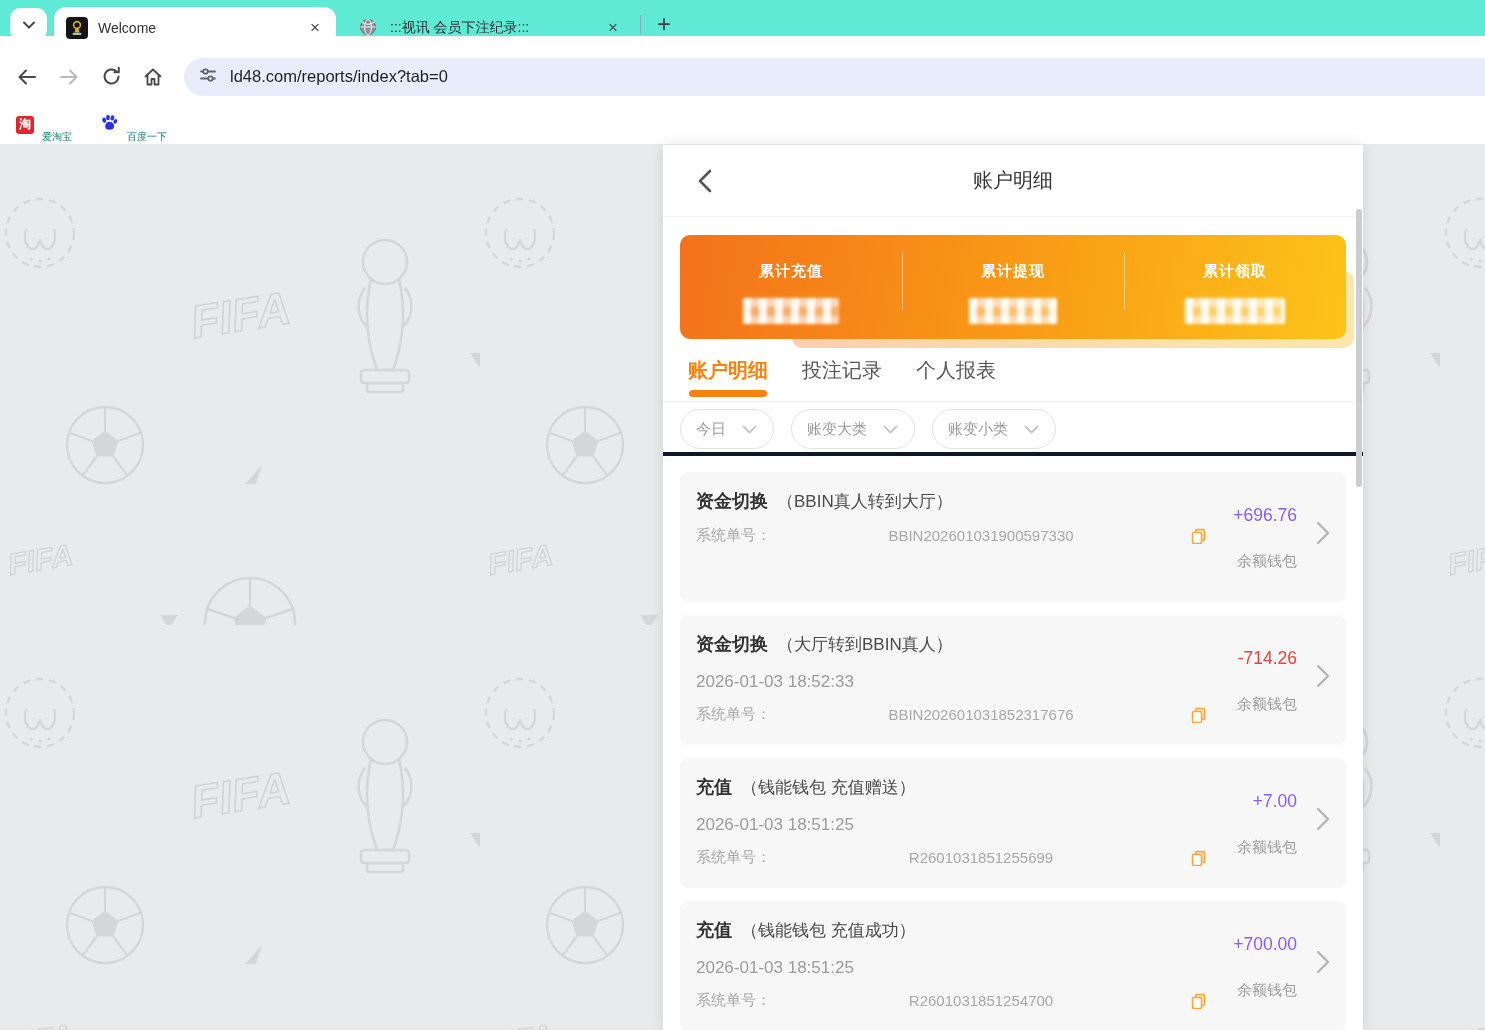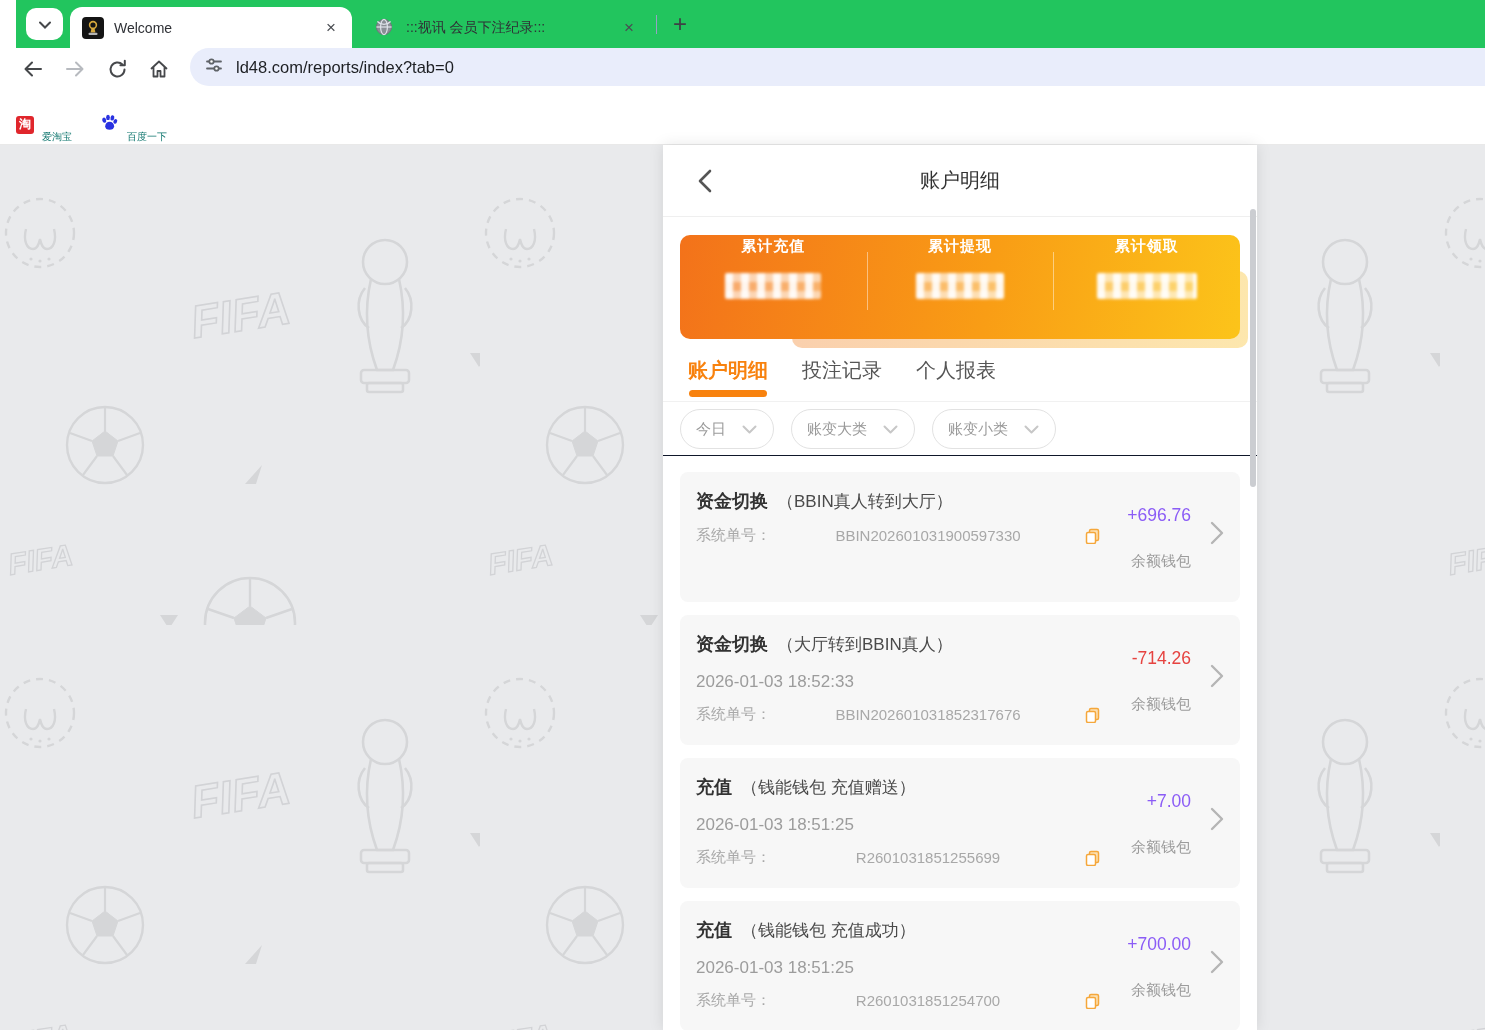--- a/index.html
+++ b/index.html
@@ -3,76 +3,76 @@
 <meta charset="utf-8">
 <style>
   * { box-sizing: border-box; }
   html,body { margin:0; padding:0; }
   body {
     width:1485px; height:1030px; overflow:hidden; position:relative;
     font-family:"Liberation Sans", sans-serif; background:#fff;
   }
 
   
-  .tabstrip { position:absolute; top:0; left:16px; right:0; height:48px; background:#22c55e; }
+  .tabstrip { position:absolute; top:0; left:0; right:0; height:36px; background:#5eead4; }
   .tab-search-btn {
     position:absolute; left:10px; top:8px; width:37px; height:32px; background:#fff;
     border-radius:10px; display:flex; align-items:center; justify-content:center; cursor:pointer;
   }
   .btab { position:absolute; top:7px; height:41px; display:flex; align-items:center;
           padding:0 10px 0 12px; border-radius:12px 12px 0 0; }
   .btab.active { left:54px; width:282px; background:#fff; }
   .btab.inactive { left:346px; width:288px; }
   .favicon { width:22px; height:22px; flex:0 0 auto; }
   .btab-title { flex:1; margin-left:10px; font-size:14px; color:#2f3136; white-space:nowrap;
                 overflow:hidden; text-overflow:ellipsis; }
   .btab-close { width:22px; height:22px; border-radius:50%; display:flex; align-items:center;
                 justify-content:center; font-size:17px; color:#4a4d52; cursor:pointer; }
   .tab-sep { position:absolute; left:640px; top:15px; width:1px; height:19px; background:#94a3c4; }
   .newtab-btn { position:absolute; left:650px; top:10px; width:28px; height:28px; display:flex;
                 align-items:center; justify-content:center; font-size:24px; font-weight:300;
                 color:#3e4145; cursor:pointer; }
 
   .toolbar { position:absolute; top:48px; left:0; right:0; height:57px; background:#fff;
-             display:flex; align-items:flex-start; padding-left:12px; }
+             display:flex; align-items:center; padding-left:6px; }
   .nav-btn { width:42px; height:42px; display:flex; align-items:center; justify-content:center;
              border-radius:50%; cursor:pointer; flex:0 0 auto; }
   .urlbar { flex:1; height:38px; margin-left:10px; margin-right:-22px; background:#e9edfb;
             border-radius:19px; display:flex; align-items:center; padding:0 14px; }
   .url-text { margin-left:12px; font-size:16.5px; color:#1d1f23; }
 
   .bookmarks { position:absolute; top:105px; left:0; right:0; height:40px; background:#fff;
                display:flex; align-items:center; padding-left:16px; gap:28px;
                border-bottom:1px solid #e9e9e9; }
   .bm { display:flex; align-items:center; gap:8px; cursor:pointer; }
   .bm-label { font-size:10px; color:#0f766e;margin-top:24px; }
   .tao-ico { width:18px; height:18px; background:#e0262c; border-radius:3px; color:#fff;
              font-size:12px; font-weight:bold; display:flex; align-items:center; justify-content:center; }
 
   
   .page { position:absolute; top:145px; left:0; right:0; bottom:0; background:#e9eaec; }
   .bg-pattern { position:absolute; inset:0; }
 
-  .panel { position:absolute; left:663px; top:0; width:594px; bottom:0; background:#fff;
+  .panel { position:absolute; left:663px; top:0; width:700px; bottom:0; background:#fff;
            box-shadow:0 0 14px rgba(0,0,0,0.10); }
 
   .panel-header { height:72px; border-bottom:1px solid #efefef; position:relative;
                   display:flex; align-items:center; justify-content:center; }
   .panel-back { position:absolute; left:28px; top:22px; width:28px; height:28px; display:flex;
                 align-items:center; justify-content:center; cursor:pointer; }
   .page-title { font-size:20px; color:#333; }
 
   
   .stats-wrap { position:relative; margin:18px 17px 0; height:104px; }
   .stat-shadow { position:absolute; left:112px; top:36px; right:-8px; bottom:-9px; border-radius:10px;
                  background:linear-gradient(90deg,#f6a96a,#fbd36a); opacity:.55; }
   .stat-card { position:absolute; inset:0; border-radius:10px; display:flex;
                background:linear-gradient(100deg,#f3721a 0%,#f99d15 55%,#fcc41a 100%); }
   .stat { flex:1; position:relative; display:flex; flex-direction:column; align-items:center;
-          padding-top:2px; }
+          padding-top:11px;justify-content:center; }
   .stat + .stat::before { content:""; position:absolute; left:0; top:17px; width:1px; height:58px;
                           background:rgba(255,255,255,.45); }
   .stat-label { color:#fff; font-size:15px; font-weight:bold; letter-spacing:1px; }
   .stat-mosaic { margin-top:17px; height:26px; border-radius:2px; filter:blur(1.4px);
     background:
       repeating-linear-gradient(90deg, rgba(255,255,255,.92) 0 8px, rgba(255,255,255,.28) 8px 16px),
       repeating-linear-gradient(180deg, rgba(255,255,255,.55) 0 9px, rgba(255,255,255,.12) 9px 18px);
   }
   .mw1{width:96px} .mw2{width:88px} .mw3{width:100px}
 
@@ -80,21 +80,21 @@
   .content-tabs { display:flex; align-items:stretch; height:63px; padding:0 0 0 25px; gap:34px;
                   border-bottom:1px solid #f1f1f1; }
   .ctab { position:relative; display:flex; align-items:center; font-size:20px; color:#555;
           cursor:pointer; }
   .ctab.active { color:#f8820e; font-weight:bold; }
   .ctab.active::after { content:""; position:absolute; left:1px; right:1px; bottom:4px; height:7px;
                         border-radius:4px; background:#f8820e; }
 
   
   .filters { display:flex; gap:17px; padding:7px 0 0 17px; height:54px;
-             border-bottom:1px solid #0f172a; }
+             border-bottom:4px solid #0f172a; }
   .pill { height:40px; border:1px solid #e2e2e2; border-radius:20px; display:flex;
           align-items:center; gap:16px; padding:0 16px 0 15px; color:#9a9a9a; font-size:15px;
           cursor:pointer; background:#fff; }
 
   
   .tlist { padding:16px 17px 0; }
   .tcard { position:relative; background:#f7f7f7; border-radius:8px; height:130px;
            margin-bottom:13px; padding:17px 140px 0 16px; cursor:pointer; }
   .trow1 { display:flex; align-items:baseline; white-space:nowrap; }
   .ttype { font-size:18px; font-weight:bold; color:#333; }

